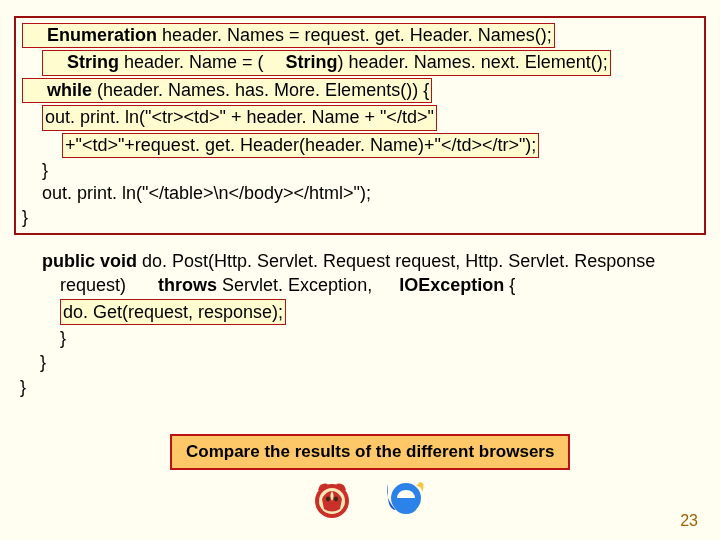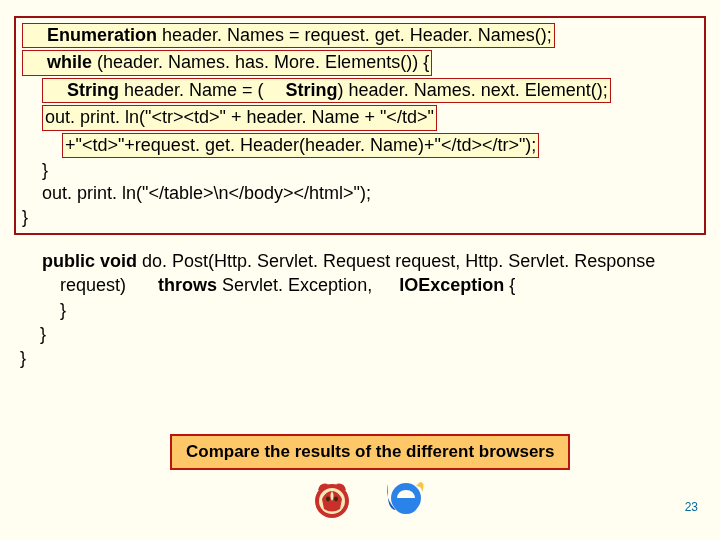--- a/index.html
+++ b/index.html
@@ -42,50 +42,51 @@
     background: #fec868;
     border: 2px solid #bb1312;
     padding: 6px 14px;
     font-family: Liberation Sans, sans-serif;
     font-size: 17px;
     font-weight: bold;
   }
   .slide-num {
     position: absolute;
     right: 22px;
-    bottom: 26px;
-    font-size: 12px;
-    color: #0369a1;
+    bottom: 10px;
+    font-size: 16px;
+    color: #a16207;
   }
   .icons {
     position: absolute;
     left: 310px;
     top: 476px;
     display: flex;
     gap: 28px;
     align-items: center;
   }
 </style>
 </head>
 <body>
 
 <div class="code-box">
   <div class="code-line"><span class="hl"><span class="bold">Enumeration</span><span> header. Names = request. get. Header. Names();</span></span></div>
+  <div class="code-line indent1"><span class="hl"><span class="bold">String</span><span> header. Name = (</span><span class="bold">String</span><span>) header. Names. next. Element();</span></span></div>
   <div class="code-line"><span class="hl"><span class="bold">while</span><span> (header. Names. has. More. Elements()) {</span></span></div>
-  <div class="code-line indent1"><span class="hl"><span class="bold">String</span><span> header. Name = (</span><span class="bold">String</span><span>) header. Names. next. Element();</span></span></div>
   <div class="code-line indent1"><span class="hl">out. print. ln("&lt;tr&gt;&lt;td&gt;" + header. Name + "&lt;/td&gt;"</span></div>
   <div class="code-line indent2"><span class="hl">+"&lt;td&gt;"+request. get. Header(header. Name)+"&lt;/td&gt;&lt;/tr&gt;");</span></div>
   <div class="code-line indent1"><span>}</span></div>
   <div class="code-line indent1"><span>out. print. ln("&lt;/table&gt;\n&lt;/body&gt;&lt;/html&gt;");</span></div>
   <div class="code-line"><span>}</span></div>
 </div>
 
 <div class="method">
   <div class="code-line"><span class="bold">public void</span><span> do. Post(Http. Servlet. Request request, Http. Servlet. Response</span></div>
   <div class="code-line indent2"><span>request)  </span><span class="bold">throws</span><span> Servlet. Exception, </span><span class="bold">IOException</span><span> {</span></div>
+  <div class="code-line indent2"><span class="hl">do. Get(request, response);</span></div>
   <div class="code-line indent2"><span>}</span></div>
   <div class="code-line indent1"><span>}</span></div>
   <div class="code-line"><span>}</span></div>
 </div>
 
 <div class="compare-box">
   <span>Compare the results of the different browsers</span>
 </div>
 
 <div class="icons">

